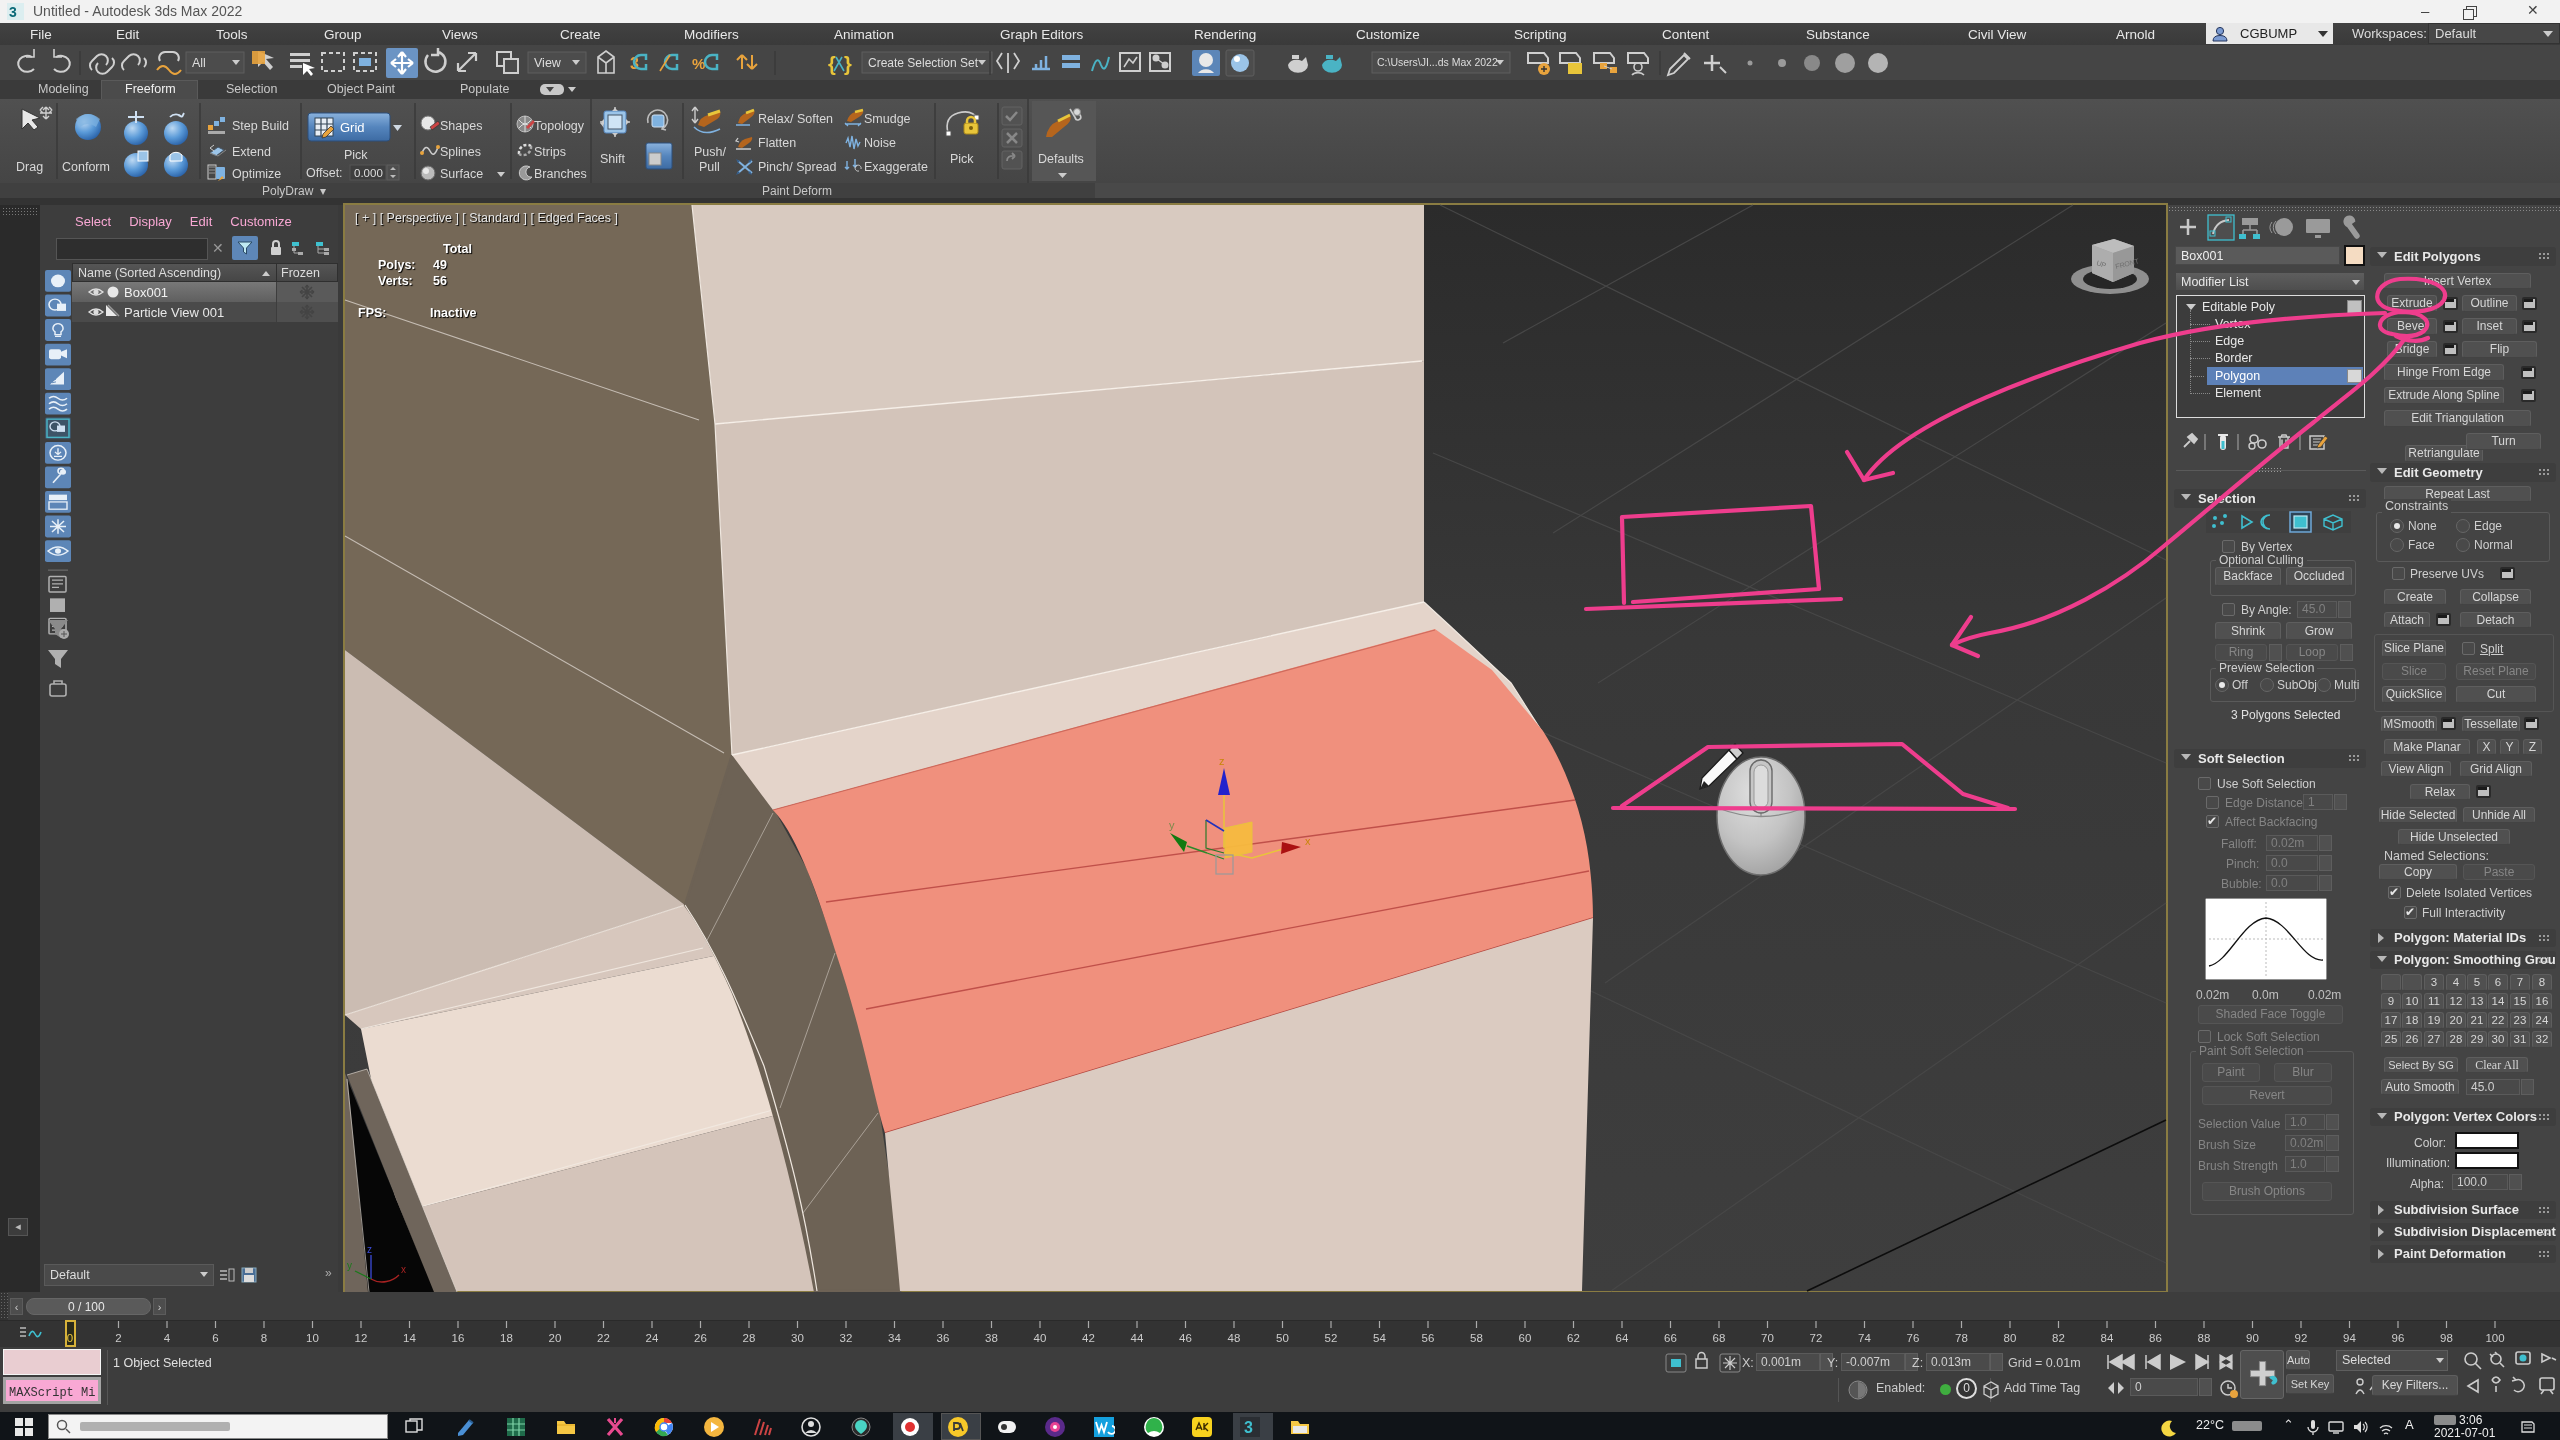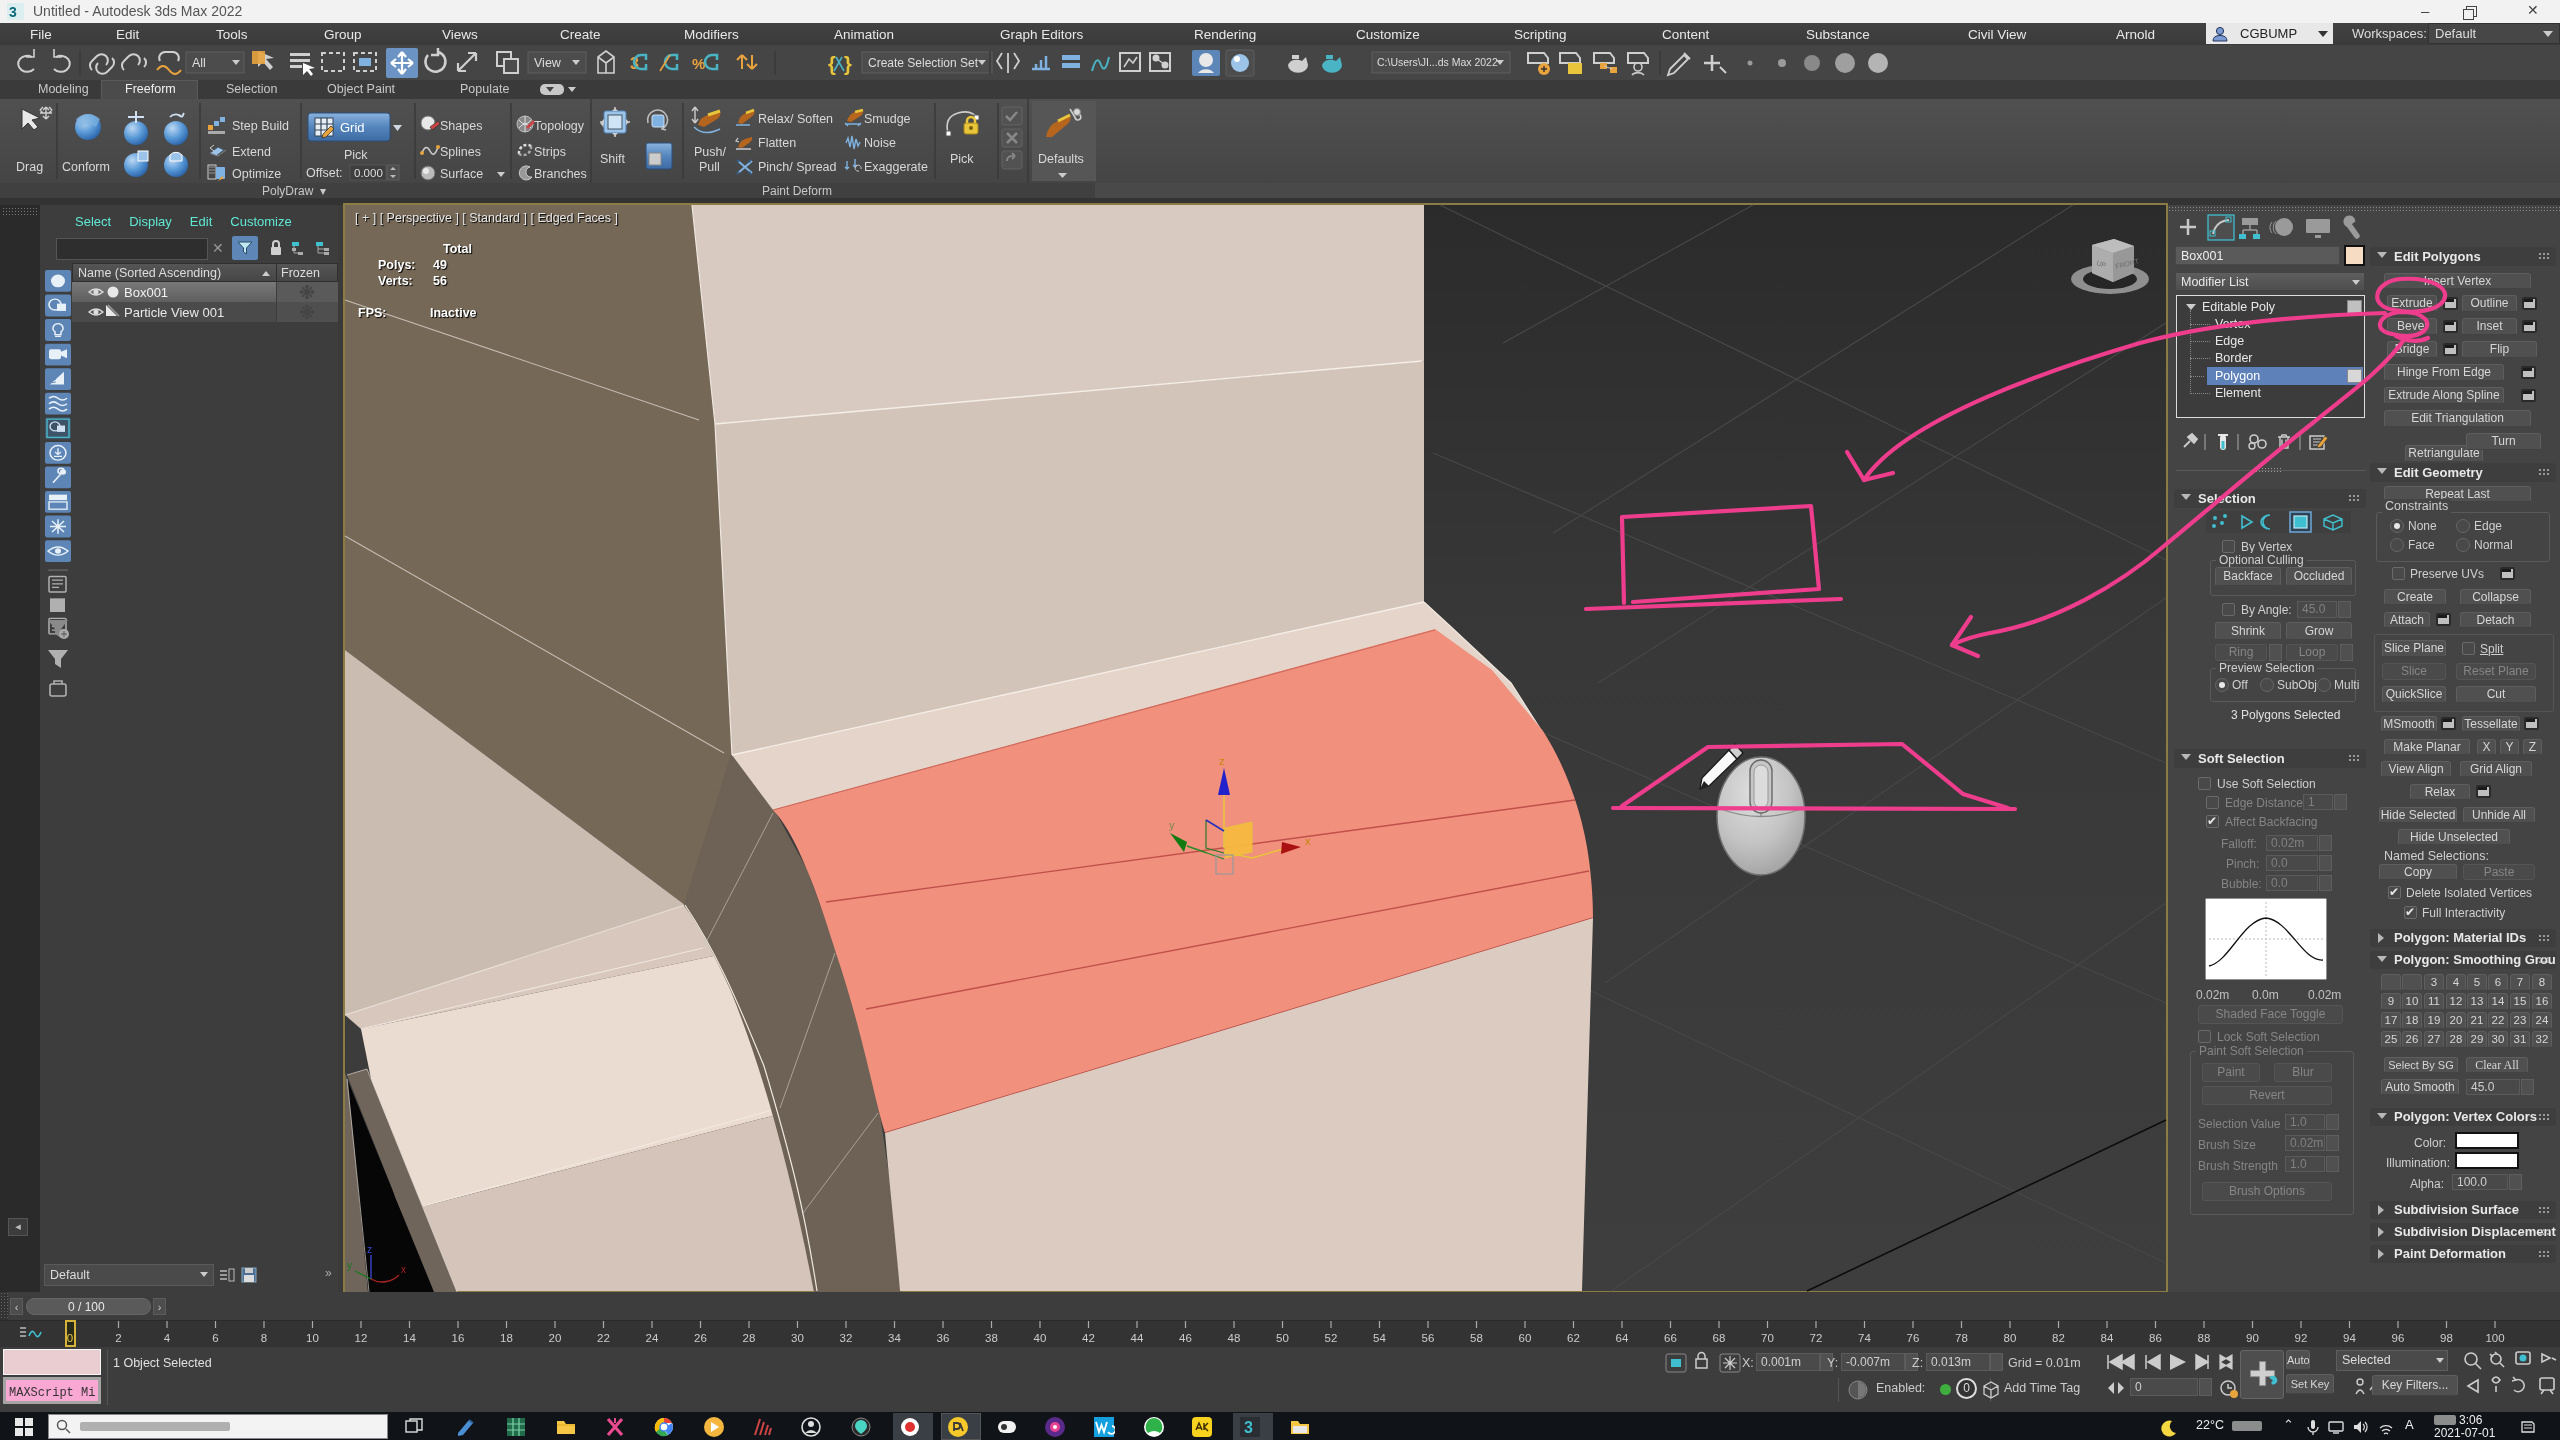--- a/index.html
+++ b/index.html
@@ -378,21 +378,21 @@
     </g>
 <text x="1038" y="64" fill="#d8d8d8" font-size="12.5">Defaults</text>
 <path d="M 1058,74 l 9,0 l -4.5,5 Z" fill="#ccc"></path>
 </svg>
 
 <div class="abs" style="left:0;top:205px;width:40px;height:1087px;background:#2a2a2a;"></div>
 <div class="abs" style="left:2px;top:207px;width:36px;height:8px;background-image:radial-gradient(#777 0.8px,transparent 1px);background-size:3px 3px;"></div>
 <div class="abs" style="left:8px;top:1218px;width:18px;height:16px;background:#3c3c3c;border:1px solid #555;color:#bbb;font-size:11px;text-align:center;line-height:14px;">◂</div>
 
 <div class="abs" style="left:40px;top:205px;width:298px;height:1087px;background:#3d3d3d;"></div>
-<div class="tx" style="left:75px;top:214px;font-size:13px;color:#5eead4;">Select&nbsp;&nbsp;&nbsp;&nbsp;&nbsp;Display&nbsp;&nbsp;&nbsp;&nbsp;&nbsp;Edit&nbsp;&nbsp;&nbsp;&nbsp;&nbsp;Customize</div>
+<div class="tx" style="left:75px;top:214px;font-size:13px;color:#f9a8d4;">Select&nbsp;&nbsp;&nbsp;&nbsp;&nbsp;Display&nbsp;&nbsp;&nbsp;&nbsp;&nbsp;Edit&nbsp;&nbsp;&nbsp;&nbsp;&nbsp;Customize</div>
 <div class="abs" style="left:56px;top:238px;width:150px;height:20px;background:#2e2e2e;border:1px solid #555;"></div>
 <div class="tx" style="left:212px;top:240px;font-size:14px;color:#999;">✕</div>
 <div class="abs" style="left:232px;top:236px;width:26px;height:24px;background:#5e87b8;border-radius:2px;"></div>
 <svg class="abs" style="left:236px;top:239px" width="18" height="18" viewBox="0 0 18 18">
     <path d="M2 3 H16 L10.5 9 V15 L7.5 13 V9 Z" fill="#bfe8f2" stroke="#2a4a66"></path>
   </svg>
 <svg class="abs" style="left:268px;top:239px" width="16" height="18" viewBox="0 0 16 18">
     <rect x="3" y="8" width="10" height="8" rx="1" fill="#cfcfcf"></rect>
     <path d="M5 8 V5 a3 3 0 0 1 6 0 V8" fill="none" stroke="#cfcfcf" stroke-width="2"></path>
   </svg>

